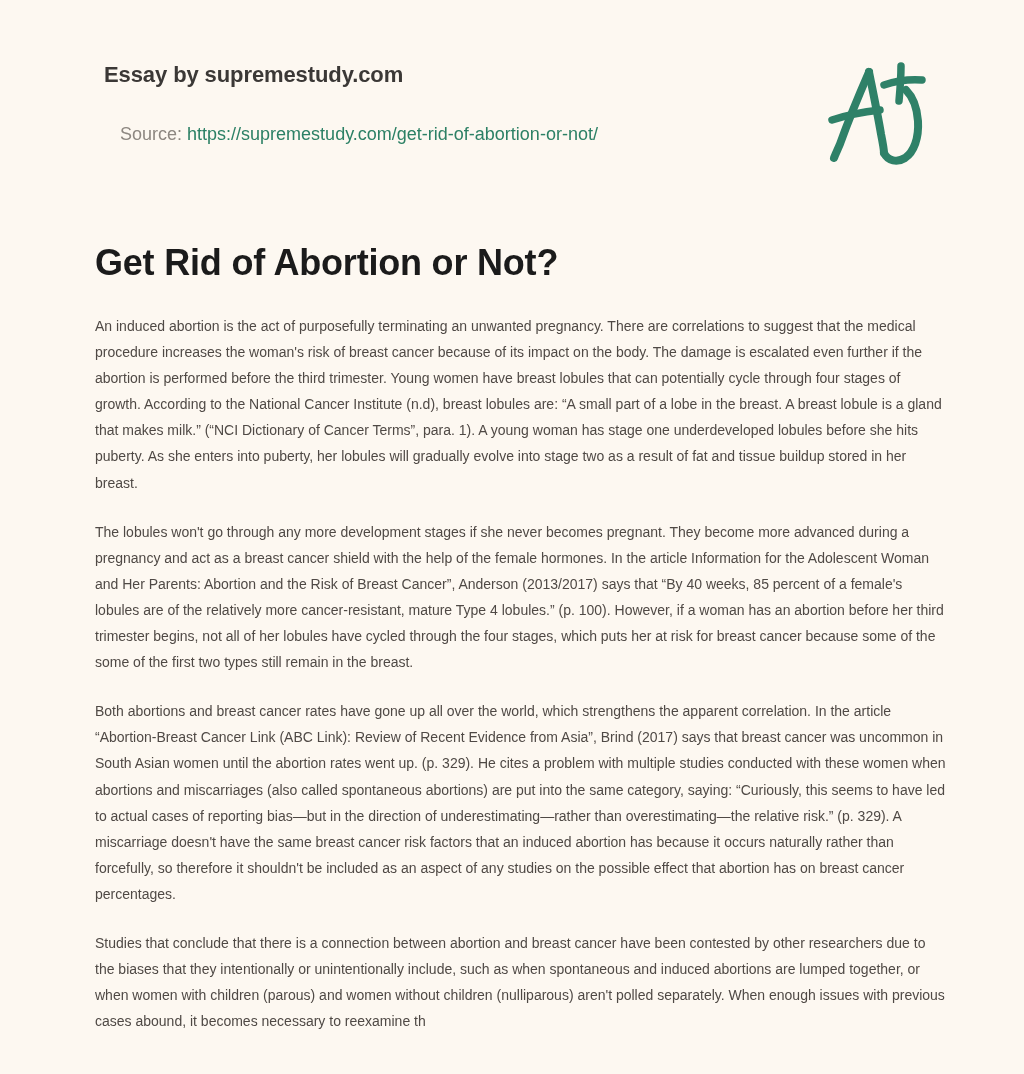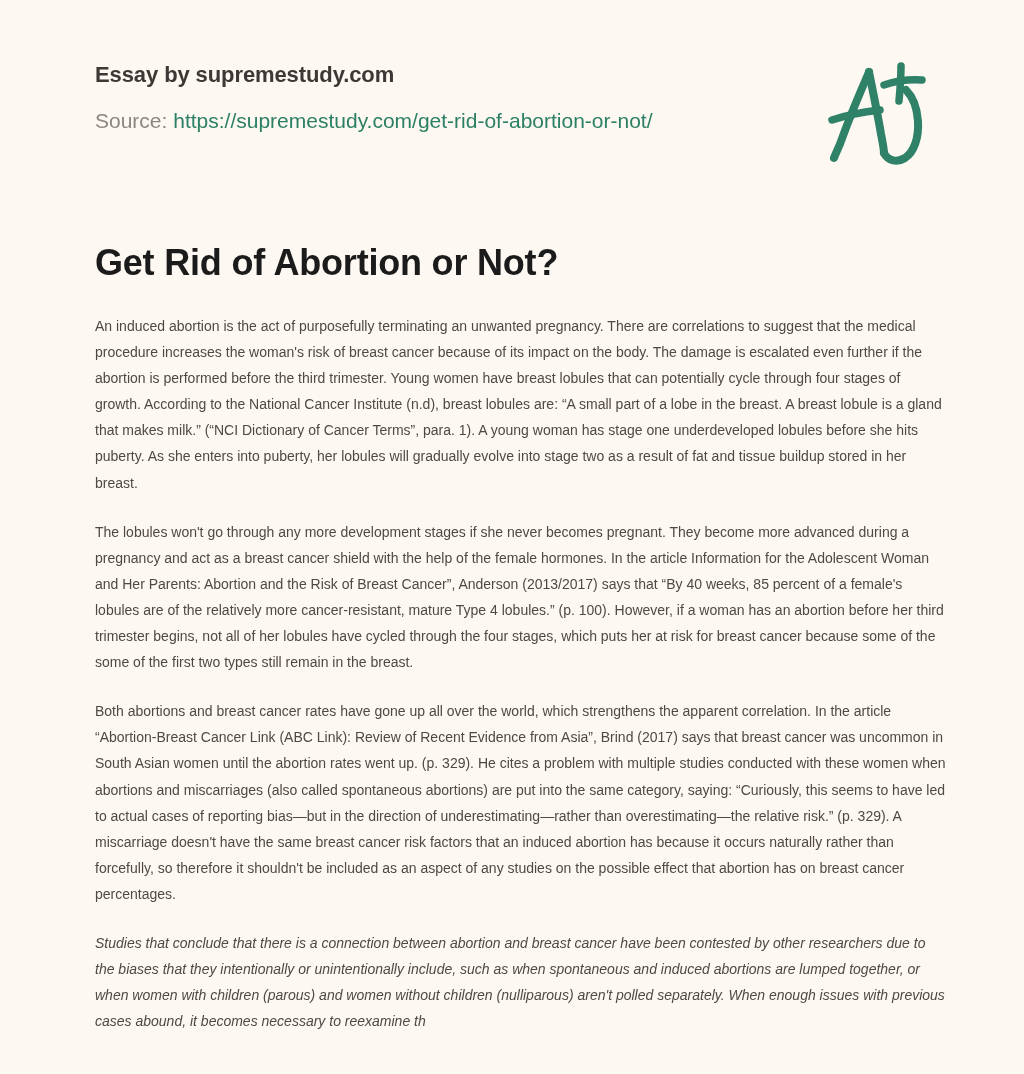--- a/index.html
+++ b/index.html
@@ -27,39 +27,39 @@
   .header {
     position: absolute;
     left: 0;
     top: 0;
     width: 1024px;
     height: 200px;
   }
 
   .header-text {
     position: absolute;
-    left: 95px;
+    left: 104px;
     top: 62px;
     width: 700px;
   }
 
   .essay-by {
     font-size: 22px;
     font-weight: bold;
     color: #3b3836;
     letter-spacing: -0.1px;
     line-height: 1.2;
     margin: 0;
     white-space: nowrap;
   }
 
   .source-line {
-    margin: 0;
+    margin: 16px;
     padding-top: 19px;
-    font-size: 21px;
+    font-size: 18px;
     line-height: 1.3;
     white-space: nowrap;
   }
 
   .source-label {
     color: #8d8781;
   }
 
   .source-url {
     color: #2c8065;
@@ -106,21 +106,20 @@
   .article-body p {
     margin: 0 0 23px 0;
     font-size: 14px;
     line-height: 26.1px;
     color: #4f4945;
     text-align: left;
   }
 
   .article-body p:last-child {
     margin-bottom: 0;
-    font-style: italic;
   }
 </style>
 </head>
 <body>
 
 <div class="page">
 
   <div class="header">
 
     <div class="header-text">

